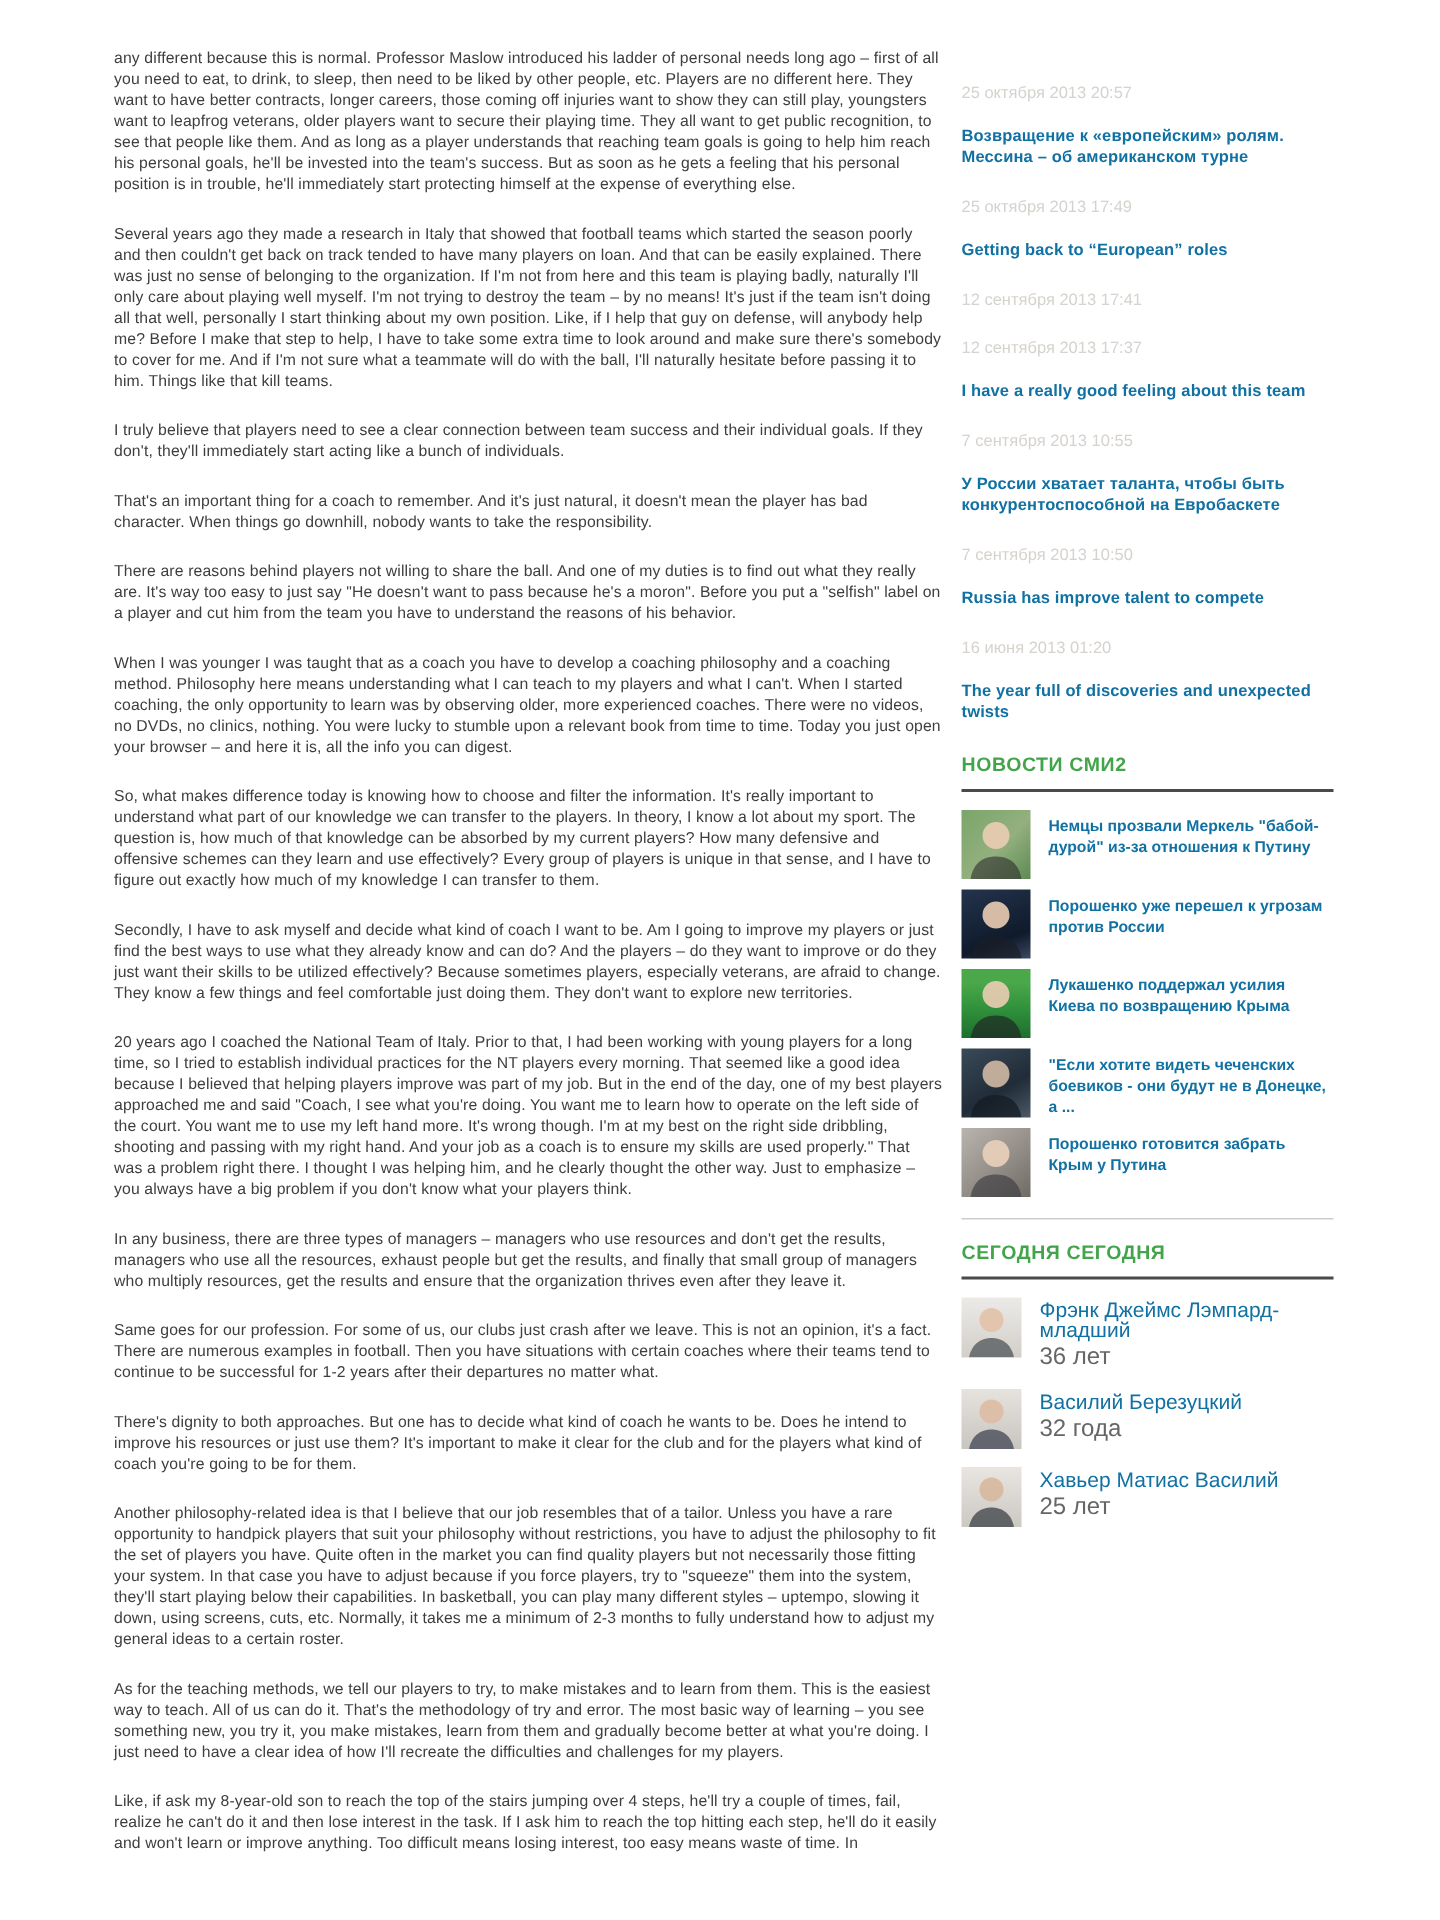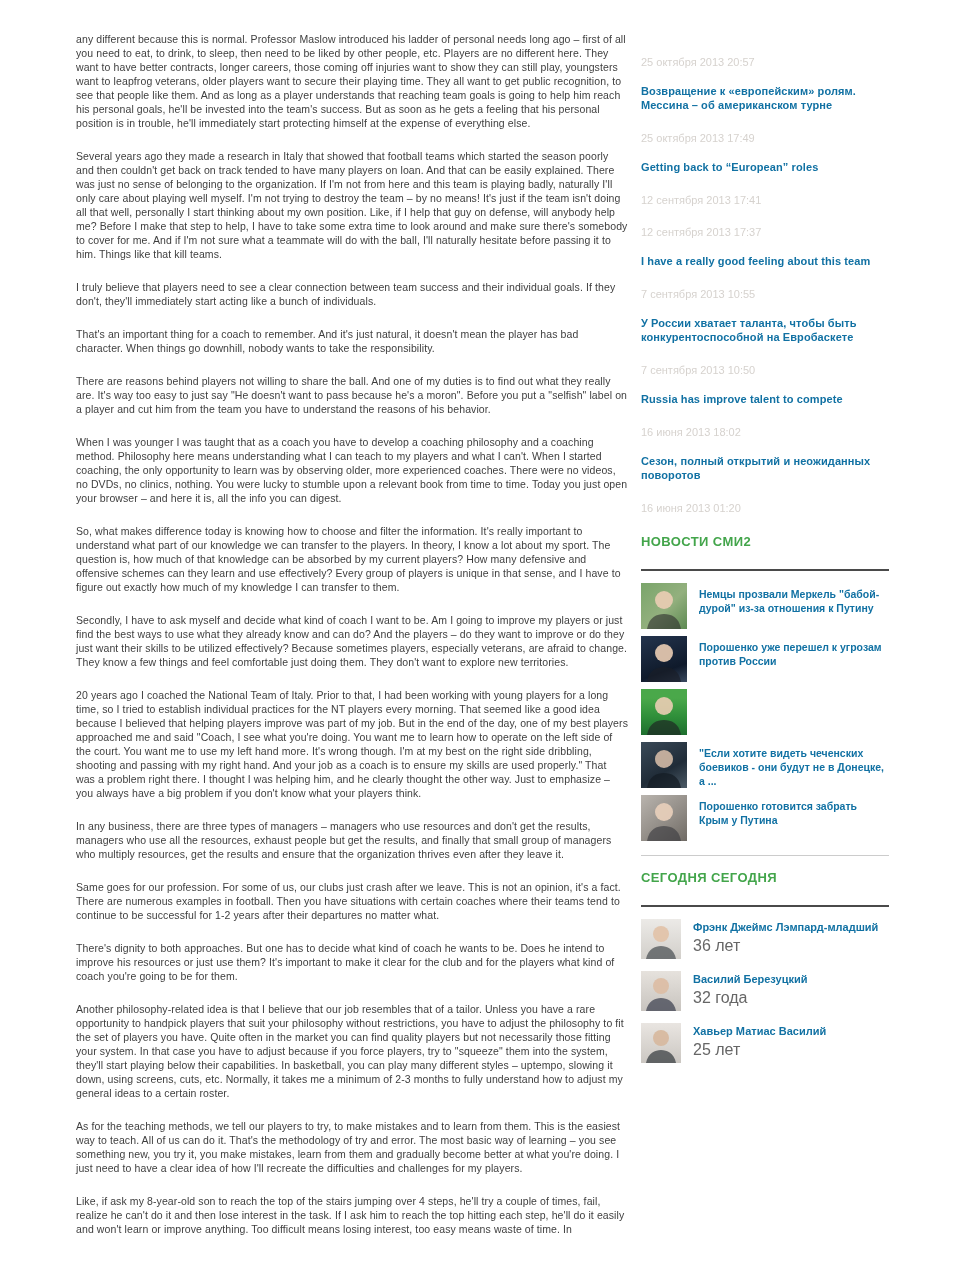--- a/index.html
+++ b/index.html
@@ -9,31 +9,31 @@
   .article{position:absolute;left:76px;top:32px;width:552px;}
   .article p{margin:0 0 19px 0;font-size:10.5px;line-height:14px;color:#3e3e3e;
              letter-spacing:0.1px;}
   
   .sidebar{position:absolute;left:641px;top:56px;width:248px;}
   .news-item{margin-bottom:20px;}
   .news-date{font-size:11px;line-height:12px;color:#d6d2ce;}
   .news-link{font-size:11px;font-weight:bold;line-height:14px;color:#1171a3;
              cursor:pointer;letter-spacing:0.1px;margin-top:16px;}
   .section-header{font-size:13px;font-weight:bold;color:#43a54b;letter-spacing:0.4px;
-                  padding-bottom:20px;border-bottom:2px solid #4a4a4a;margin:14px 0 12px 0;}
+                  padding-bottom:9px;border-bottom:2px solid #4a4a4a;margin:14px 0 12px 0;}
   .smi2-item{display:flex;margin-bottom:7px;cursor:pointer;}
   .thumb{width:46px;height:46px;flex:0 0 46px;margin-right:12px;overflow:hidden;}
   .thumb svg{display:block;width:100%;height:100%;}
   .smi2-title{font-size:10.5px;font-weight:bold;line-height:14px;color:#1171a3;
               padding-top:4px;}
   .divider{border:none;border-top:1px solid #cccccc;margin:14px 0 6px 0;}
   .bday-item{display:flex;margin-bottom:12px;}
   .bday-photo{width:40px;height:40px;flex:0 0 40px;margin-right:12px;overflow:hidden;}
   .bday-photo svg{display:block;width:100%;height:100%;}
-  .bday-name{font-size:11px;font-weight:bold;line-height:13px;color:#1171a3;
+  .bday-name{font-size:14px;font-weight:normal;line-height:13px;color:#1171a3;
              padding-top:2px;cursor:pointer;}
   .bday-age{font-size:16px;color:#666;margin-top:3px;}
 </style>
 </head>
 <body>
 
 <div class="page">
 
   <div class="article">
     <p>any different because this is normal. Professor Maslow introduced his ladder of personal needs long ago – first of all you need to eat, to drink, to sleep, then need to be liked by other people, etc. Players are no different here. They want to have better contracts, longer careers, those coming off injuries want to show they can still play, youngsters want to leapfrog veterans, older players want to secure their playing time. They all want to get public recognition, to see that people like them. And as long as a player understands that reaching team goals is going to help him reach his personal goals, he'll be invested into the team's success. But as soon as he gets a feeling that his personal position is in trouble, he'll immediately start protecting himself at the expense of everything else.</p>
@@ -72,25 +72,22 @@
     </div>
     <div class="news-item">
       <div class="news-date">7 сентября 2013 10:55</div>
       <div class="news-link">У России хватает таланта, чтобы быть конкурентоспособной на Евробаскете</div>
     </div>
     <div class="news-item">
       <div class="news-date">7 сентября 2013 10:50</div>
       <div class="news-link">Russia has improve talent to compete</div>
     </div>
     <div class="news-item">
-      <div class="news-date">16 июня 2013 18:02</div>
-      <div class="news-link">Сезон, полный открытий и неожиданных поворотов</div>
-    </div>
-    <div class="news-item">
       <div class="news-date">16 июня 2013 01:20</div>
+      <div class="news-link">The year full of discoveries and unexpected twists</div>
     </div>
 
     <div class="section-header">НОВОСТИ СМИ2</div>
 
     <div class="smi2-item">
       <div class="thumb" style="background:linear-gradient(135deg,#7aa56a,#93b07e 55%,#5d8a52)">
         <svg viewBox="0 0 46 46">
             <circle cx="23" cy="17" r="9" fill="rgba(235,205,180,0.9)"></circle>
             <path d="M6 46c2-12 10-15 17-15s15 3 17 15z" fill="rgba(45,45,45,0.6)"></path>
           </svg>
@@ -106,20 +103,21 @@
       </div>
       <div class="smi2-title">Порошенко уже перешел к угрозам против России</div>
     </div>
     <div class="smi2-item">
       <div class="thumb" style="background:linear-gradient(180deg,#4aa84a 20%,#2f8f3a 60%,#1e6e2e)">
         <svg viewBox="0 0 46 46">
             <circle cx="23" cy="17" r="9" fill="rgba(235,205,180,0.9)"></circle>
             <path d="M6 46c2-12 10-15 17-15s15 3 17 15z" fill="rgba(30,40,35,0.7)"></path>
           </svg>
       </div>
+      <div class="smi2-title">Лукашенко поддержал усилия Киева по возвращению Крыма</div>
     </div>
     <div class="smi2-item">
       <div class="thumb" style="background:linear-gradient(150deg,#3a4a58,#202c38 60%,#4c5a66)">
         <svg viewBox="0 0 46 46">
             <circle cx="23" cy="17" r="9" fill="rgba(210,185,165,0.9)"></circle>
             <path d="M6 46c2-12 10-15 17-15s15 3 17 15z" fill="rgba(20,28,36,0.75)"></path>
           </svg>
       </div>
       <div class="smi2-title">"Если хотите видеть чеченских боевиков - они будут не в Донецке, а ...</div>
     </div>

